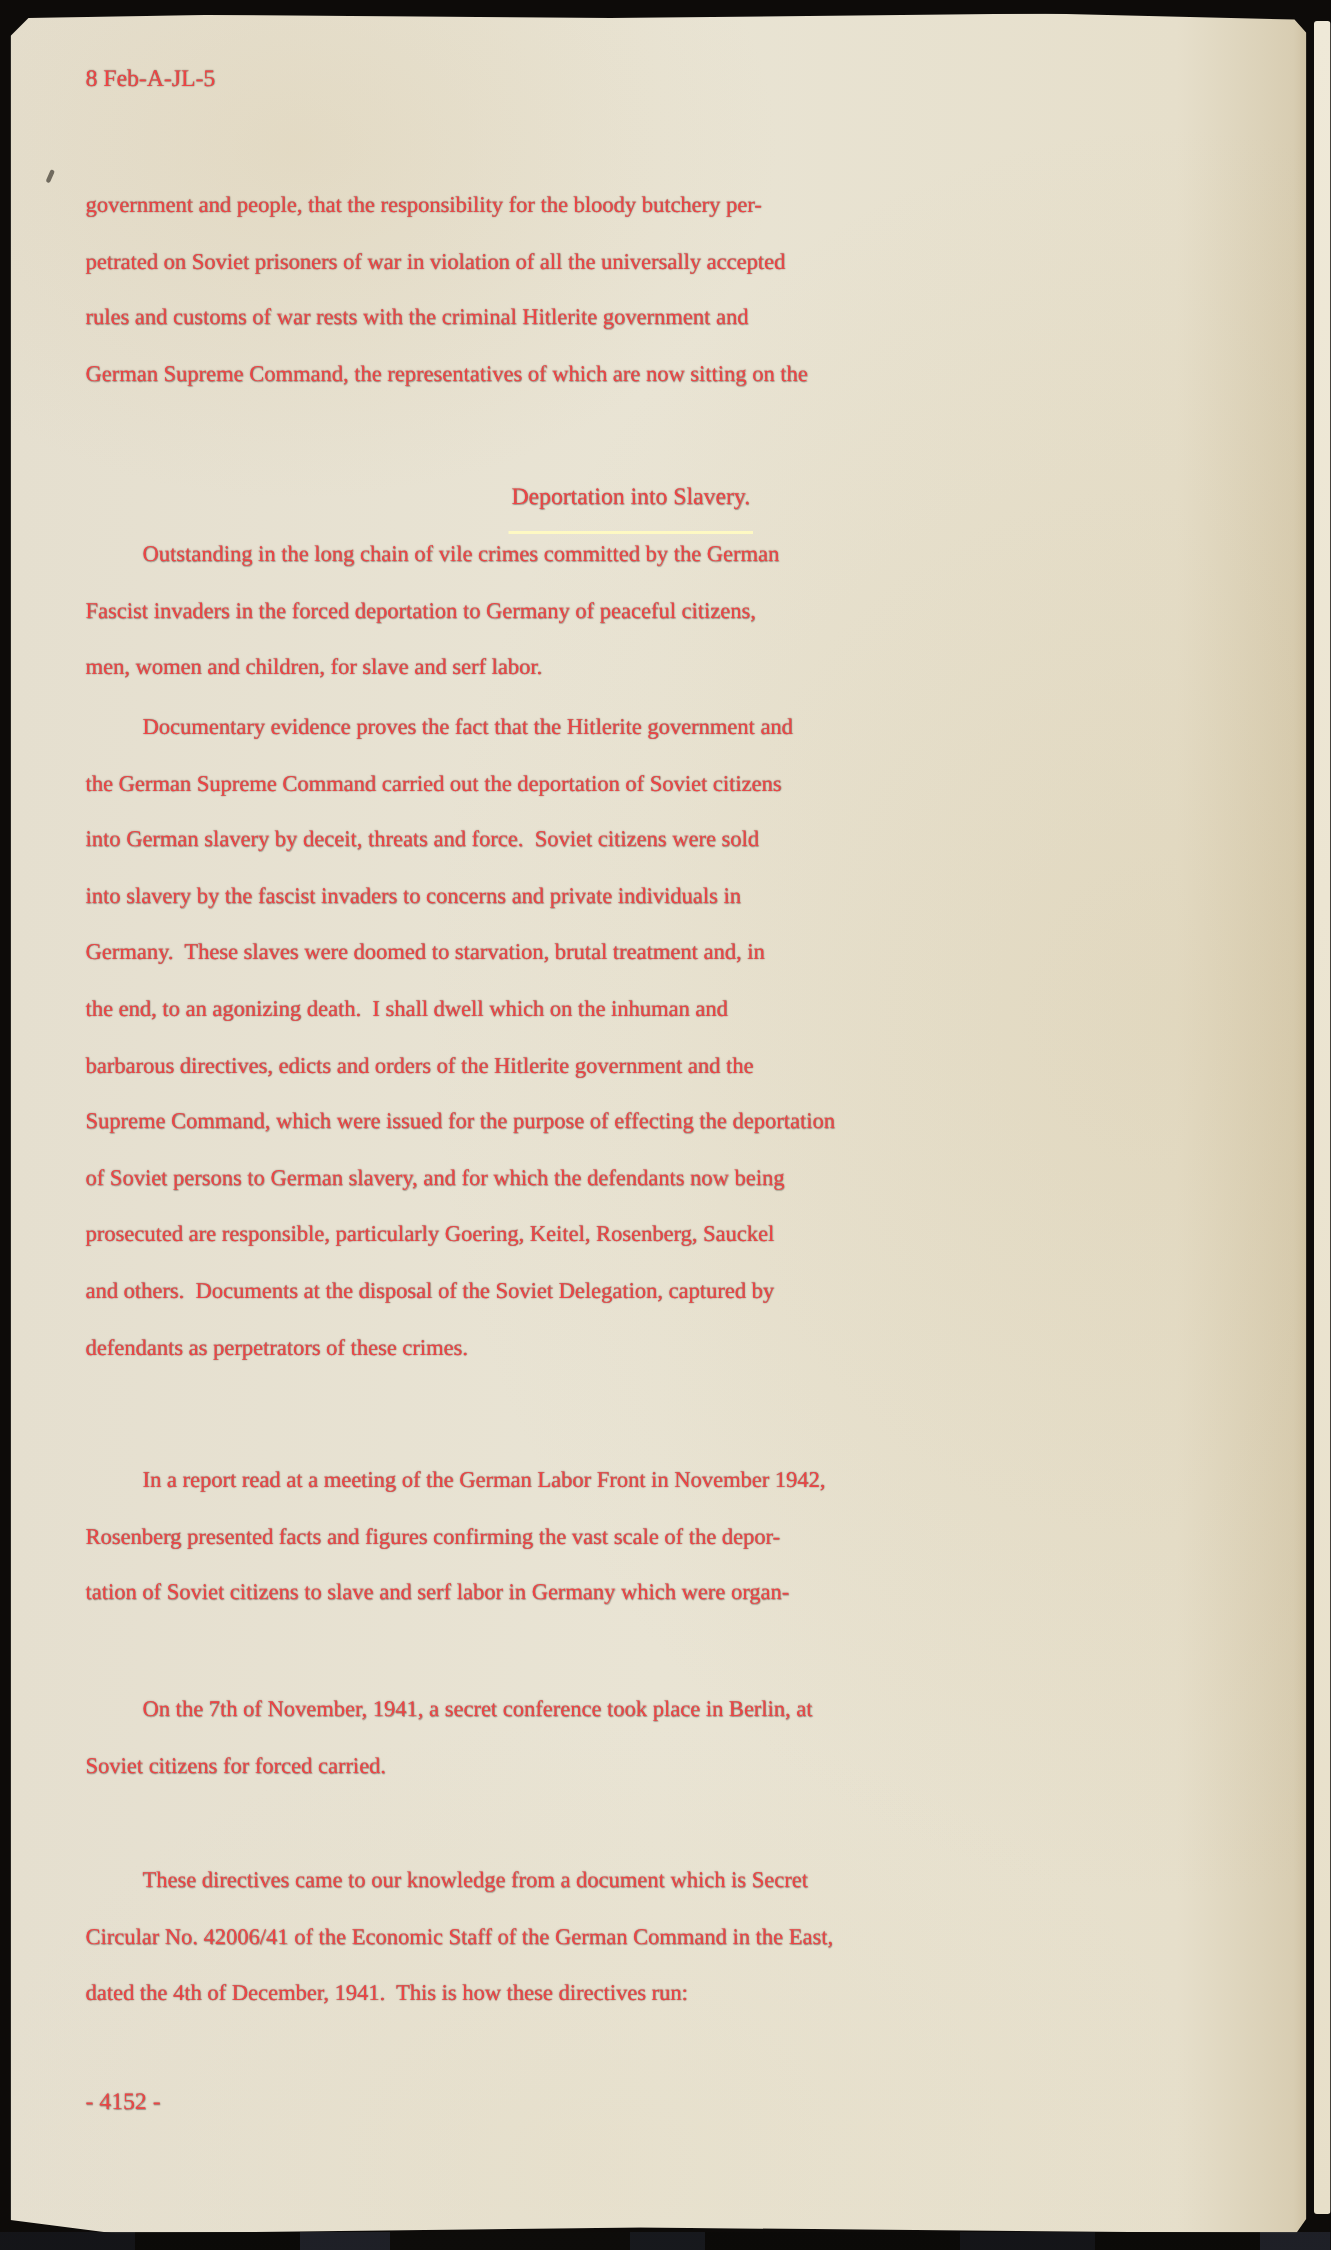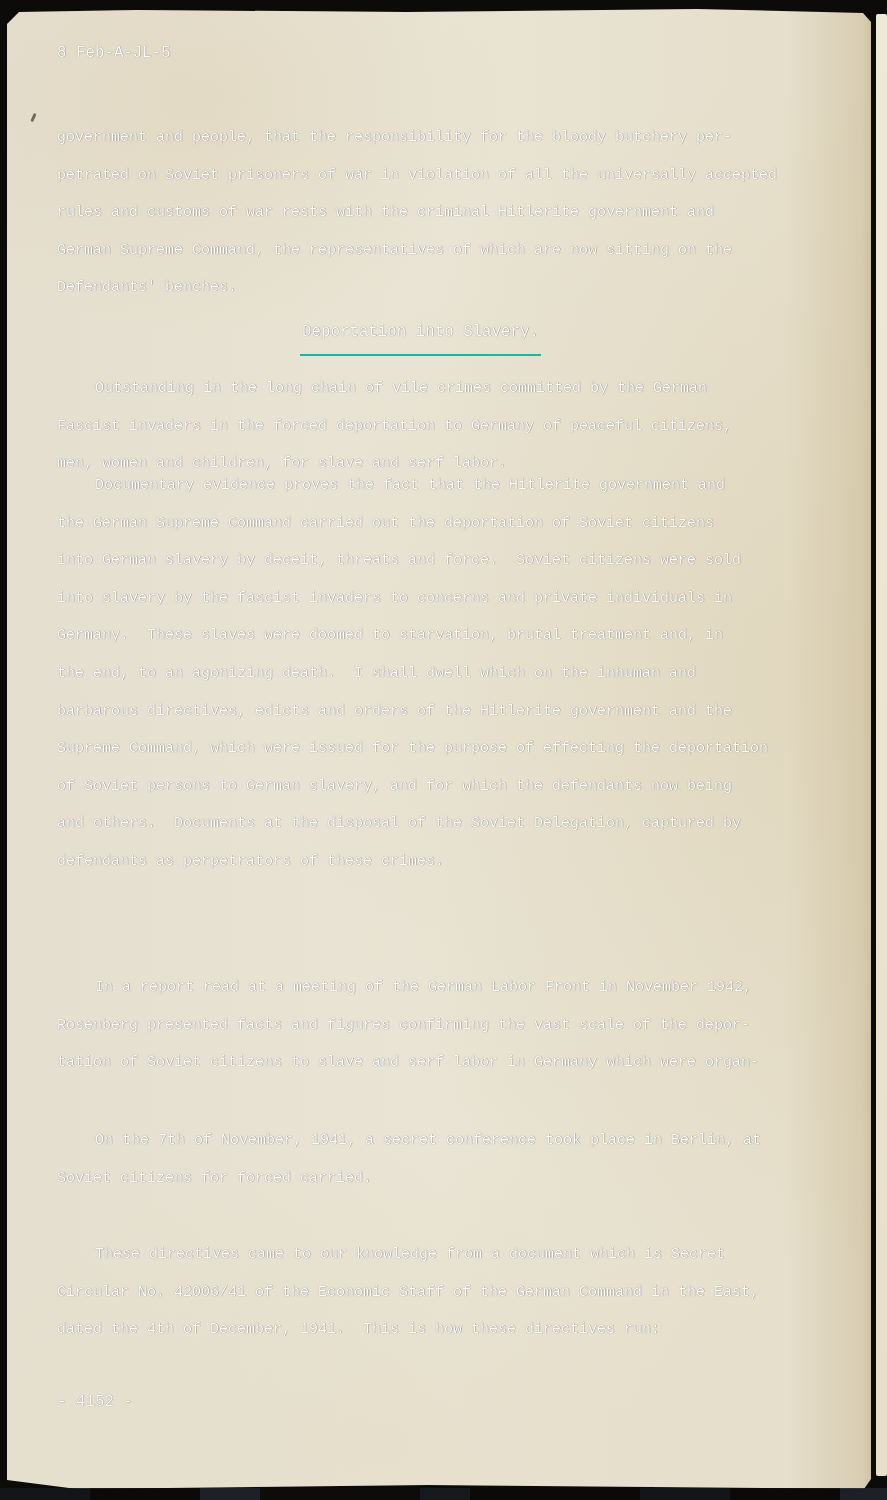--- a/index.html
+++ b/index.html
@@ -28,36 +28,37 @@
   .page-edge-right{
     position:absolute;left:876px;top:14px;width:11px;height:1462px;
     background:linear-gradient(180deg,#efe9d8 0%,#ece5d2 40%,#e7dfc9 100%);
     border-radius:2px;
   }
   .ink-speck{
     position:absolute;left:25px;top:104px;width:3px;height:9px;
     background:#4a443a;border-radius:2px;transform:rotate(24deg);opacity:.75;
   }
   .txt{
-    color:#ffffff;
+    color:#ef4444;
     text-shadow:0 0 1px rgba(51,46,39,.55), .4px .4px .6px rgba(51,46,39,.35);
+    font-family:Liberation Serif, serif;
   }
   .header-id{
     position:absolute;left:57px;top:44px;font-size:15.8px;white-space:pre;
   }
   .para{position:absolute;left:57px;}
   .ln{height:37.6px;line-height:37.6px;font-size:15px;white-space:pre;}
   .ln.ind{padding-left:38px;}
   .heading-wrap{
     position:absolute;left:57px;top:313px;width:727px;text-align:center;
     height:38px;line-height:38px;
   }
   .heading-wrap span{
     font-size:15.8px;white-space:pre;display:inline-block;
-    border-bottom:2px solid #14b8a6;padding:0 2px 3px 2px;text-align:center;
+    border-bottom:2px solid #fef9c3;padding:0 2px 3px 2px;text-align:center;
   }
   .page-number{
     position:absolute;left:57px;top:1383px;width:727px;
     font-size:15.8px;height:38px;line-height:38px;white-space:pre;
   }
 </style>
 </head>
 <body>
 
 <div class="page">
@@ -66,43 +67,43 @@
 <div class="page-edge-right"></div>
 <div class="scan-bottom"></div>
 
 <div class="header-id txt">8 Feb-A-JL-5</div>
 
 <div class="para" style="top:119px">
   <div class="ln txt">government and people, that the responsibility for the bloody butchery per-</div>
   <div class="ln txt">petrated on Soviet prisoners of war in violation of all the universally accepted</div>
   <div class="ln txt">rules and customs of war rests with the criminal Hitlerite government and</div>
   <div class="ln txt">German Supreme Command, the representatives of which are now sitting on the</div>
-  <div class="ln txt">Defendants' benches.</div>
 </div>
 
 <div class="heading-wrap">
   <span class="txt">Deportation into Slavery.</span>
 </div>
 
-<div class="para" style="top:370px">
+<div class="para" style="top:352px">
   <div class="ln ind txt">Outstanding in the long chain of vile crimes committed by the German</div>
   <div class="ln txt">Fascist invaders in the forced deportation to Germany of peaceful citizens,</div>
   <div class="ln txt">men, women and children, for slave and serf labor.</div>
 </div>
 
 <div class="para" style="top:467px">
   <div class="ln ind txt">Documentary evidence proves the fact that the Hitlerite government and</div>
   <div class="ln txt">the German Supreme Command carried out the deportation of Soviet citizens</div>
   <div class="ln txt">into German slavery by deceit, threats and force.  Soviet citizens were sold</div>
   <div class="ln txt">into slavery by the fascist invaders to concerns and private individuals in</div>
   <div class="ln txt">Germany.  These slaves were doomed to starvation, brutal treatment and, in</div>
   <div class="ln txt">the end, to an agonizing death.  I shall dwell which on the inhuman and</div>
   <div class="ln txt">barbarous directives, edicts and orders of the Hitlerite government and the</div>
   <div class="ln txt">Supreme Command, which were issued for the purpose of effecting the deportation</div>
   <div class="ln txt">of Soviet persons to German slavery, and for which the defendants now being</div>
+  <div class="ln txt">prosecuted are responsible, particularly Goering, Keitel, Rosenberg, Sauckel</div>
   <div class="ln txt">and others.  Documents at the disposal of the Soviet Delegation, captured by</div>
   <div class="ln txt">defendants as perpetrators of these crimes.</div>
 </div>
 
 <div class="para" style="top:969px">
   <div class="ln ind txt">In a report read at a meeting of the German Labor Front in November 1942,</div>
   <div class="ln txt">Rosenberg presented facts and figures confirming the vast scale of the depor-</div>
   <div class="ln txt">tation of Soviet citizens to slave and serf labor in Germany which were organ-</div>
 </div>
 

